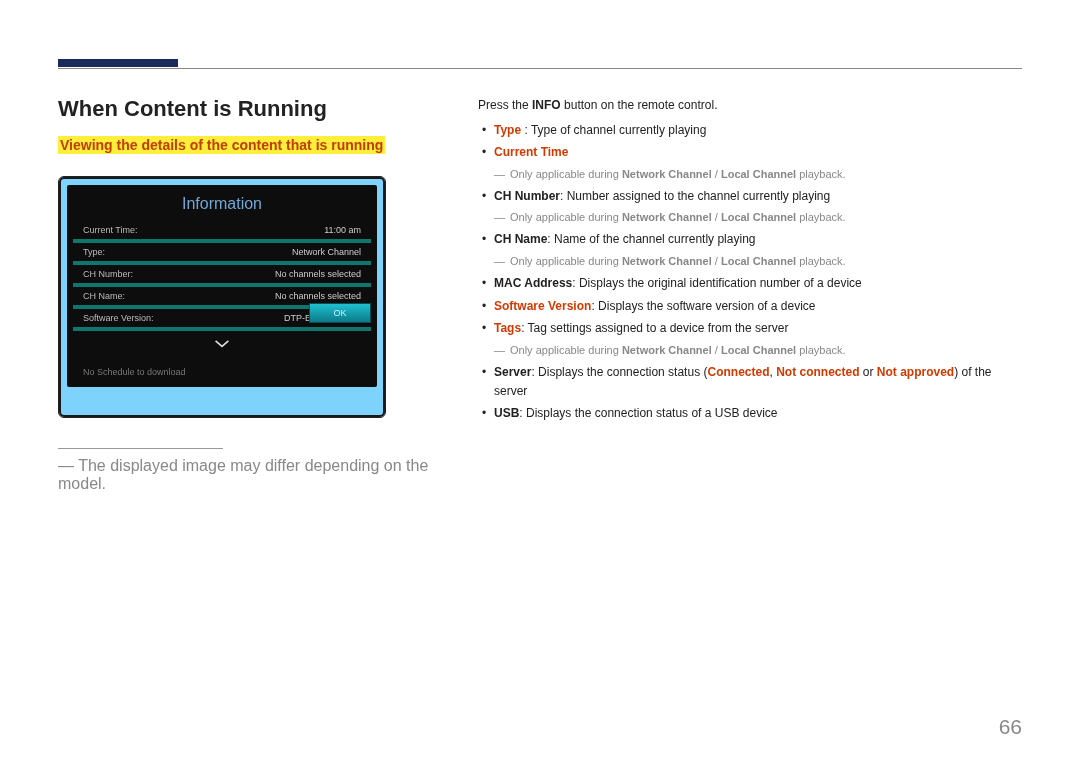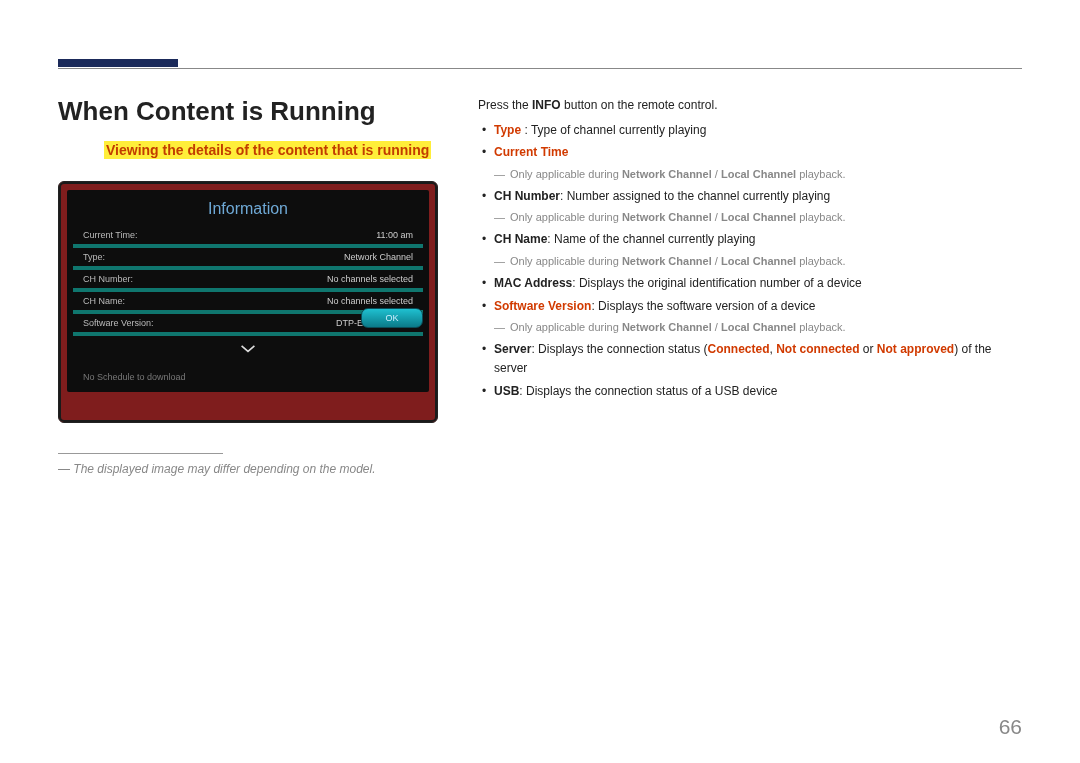--- a/index.html
+++ b/index.html
@@ -24,34 +24,33 @@
     background: #1b2a5a;
   }
   .content {
     position: absolute;
     top: 96px; left: 58px; right: 58px; bottom: 40px;
     display: flex;
     gap: 30px;
   }
   .left-col { width: 390px; }
   .right-col { flex: 1; font-size: 12px; line-height: 1.55; color: #222; }
-  h2.section-title { font-size: 26px; font-weight: bold; color: #222; margin-bottom: 14px; }
+  h2.section-title { font-size: 22px; font-weight: bold; color: #222; margin-bottom: 14px; }
   .highlighted-sub {
     background: #ffee3a;
     color: #c23d00;
     font-weight: bold;
     font-size: 14px;
     display: inline-block;
     padding: 1px 2px;
     margin-bottom: 22px;
-    margin-left: 46px;
   }
   .device-shot {
-    width: 380px;
-    background: #7f1d1d;
+    width: 328px;
+    background: #7dd3fc;
     border-radius: 6px;
     padding: 8px 8px 30px 8px;
     box-shadow: inset 0 0 0 2px #1a1a1a;
     position: relative;
     border: 1px solid #222;
   }
   .device-inner {
     background: #0d0d0d;
     border-radius: 2px;
     padding: 6px 6px 10px 6px;
@@ -79,34 +78,34 @@
     position: absolute;
     right: 14px; top: 126px;
     width: 62px;
   }
   .ok-btn {
     background: linear-gradient(#1fc0d0, #0b7a88);
     border: 1px solid #0a4d58;
     color: #cef;
     font-size: 9px;
     text-align: center;
-    border-radius: 7px;
+    border-radius: 0;
     padding: 4px 0;
   }
   .no-sched {
     color: #777; font-size: 9px;
     padding: 10px 10px 0 10px;
   }
   .footnote-rule {
     border-top: 1px solid #999;
     width: 165px;
     margin: 30px 0 8px 0;
   }
   .footnote {
-    font-size: 12px; color: #888; font-style: italic;
+    font-size: 16px; color: #888;
   }
   .right-col .intro { margin-bottom: 6px; }
   ul.main-list { list-style: none; padding-left: 0; }
   ul.main-list > li { position: relative; padding-left: 16px; margin-bottom: 4px; }
   ul.main-list > li::before {
     content: "•"; position: absolute; left: 4px; top: 0; color: #222; font-size: 12px;
   }
   .sub-note {
     padding-left: 32px; position: relative;
     color: #888; font-size: 11px; margin-bottom: 4px;
@@ -191,20 +190,21 @@
     <div class="sub-note"><span>Only applicable during </span><span class="bold">Network Channel</span><span> / </span><span class="bold">Local Channel</span><span> playback.</span></div>
 
     <ul class="main-list">
       <li><span class="bold">CH Name</span><span>: Name of the channel currently playing</span></li>
     </ul>
     <div class="sub-note"><span>Only applicable during </span><span class="bold">Network Channel</span><span> / </span><span class="bold">Local Channel</span><span> playback.</span></div>
 
     <ul class="main-list">
       <li><span class="bold">MAC Address</span><span>: Displays the original identification number of a device</span></li>
       <li><span class="red">Software Version</span><span>: Displays the software version of a device</span></li>
+      <li><span class="red">Tags</span><span>: Tag settings assigned to a device from the server</span></li>
     </ul>
     <div class="sub-note"><span>Only applicable during </span><span class="bold">Network Channel</span><span> / </span><span class="bold">Local Channel</span><span> playback.</span></div>
 
     <ul class="main-list">
       <li>
         <span class="bold">Server</span><span>: Displays the connection status (</span><span class="red">Connected</span><span>, </span><span class="red">Not connected</span><span> or </span><span class="red">Not approved</span><span>) of the server</span>
       </li>
       <li><span class="bold">USB</span><span>: Displays the connection status of a USB device</span></li>
     </ul>
   </div>

